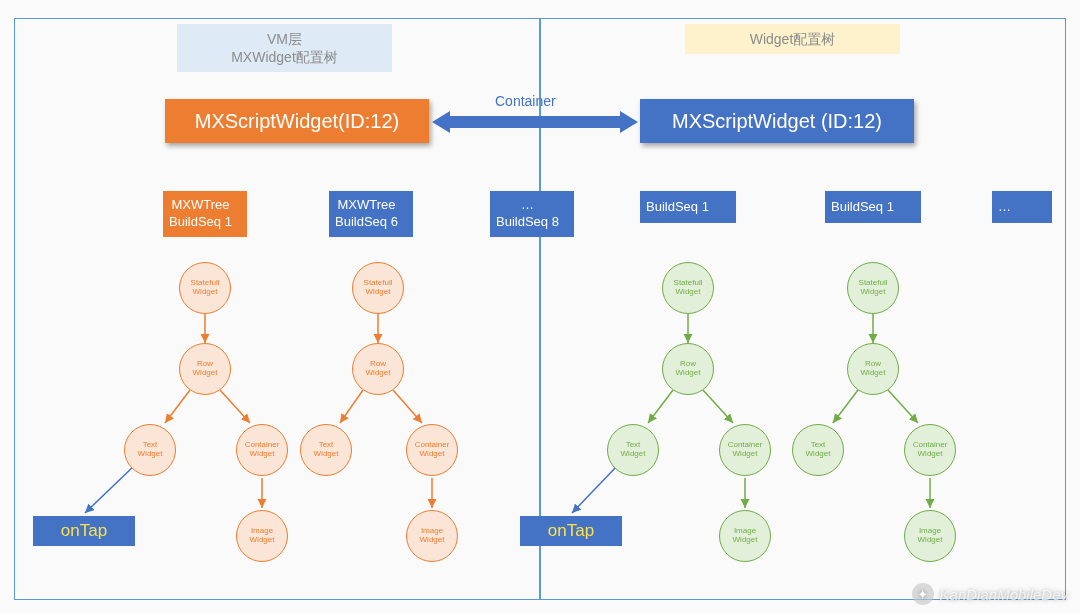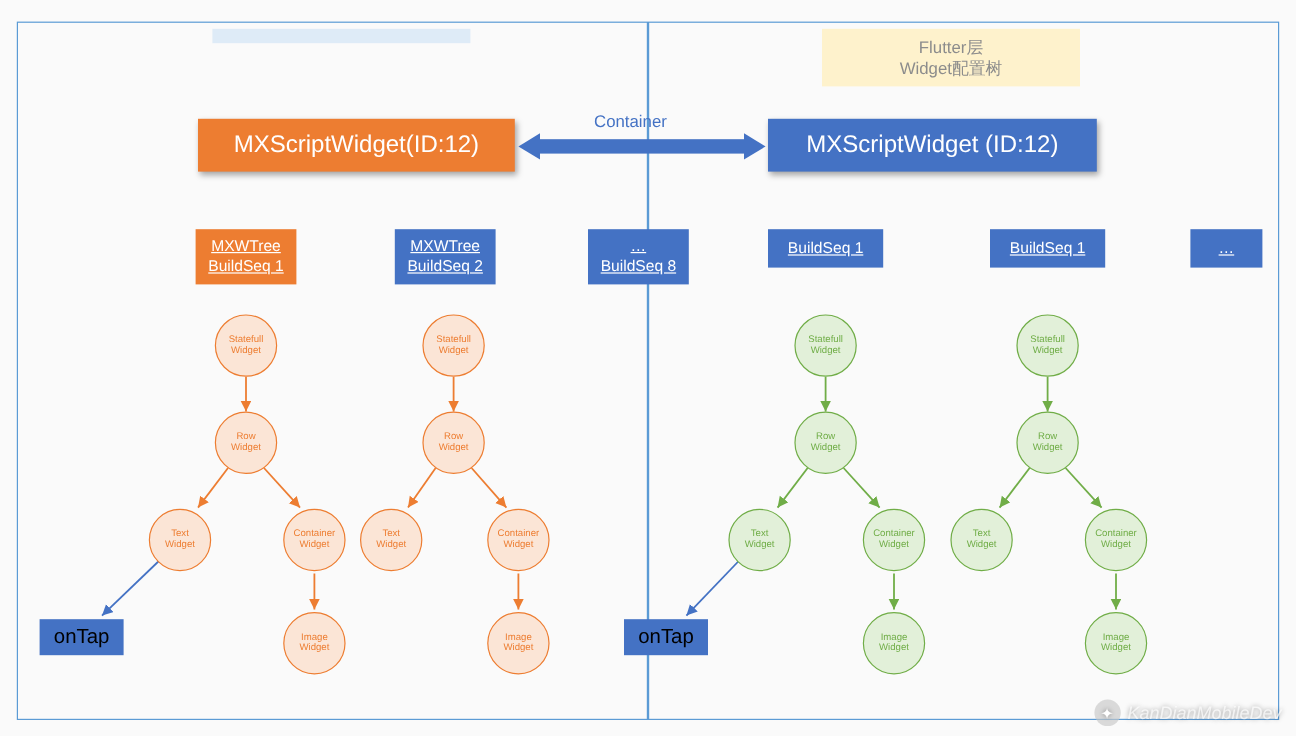--- a/index.html
+++ b/index.html
@@ -81,46 +81,44 @@
     border-top: 11px solid transparent;
     border-bottom: 11px solid transparent;
     border-left: 18px solid #4472c4;
   }
   .seqbox {
     position: absolute;
     color: #fff;
     font-size: 13px;
     display: flex;
     align-items: center;
-    justify-content: center;
     text-align: center;
     line-height: 1.3;
     padding: 12px 6px;
     background: #4472c4;
-    text-decoration: underline;
   }
   .seqbox.orange { background: #ed7d31; }
   .node {
     position: absolute;
     width: 52px; height: 52px;
     border-radius: 50%;
     display: flex; align-items: center; justify-content: center;
     text-align: center;
     font-size: 8px;
     line-height: 1.1;
   }
   .node.o { background: #fbe5d6; border: 1.5px solid #ed7d31; color: #ed7d31; }
   .node.g { background: #e2f0d9; border: 1.5px solid #70ad47; color: #70ad47; }
   .ontap {
     position: absolute;
     background: #4472c4;
-    color: #000000;
+    color: #fde047;
     font-size: 17px;
     display:flex; align-items:center; justify-content:center;
-    width: 70px; height: 30px;
+    width: 102px; height: 30px;
   }
   .watermark {
     position: absolute;
     right: 12px; bottom: 8px;
     color: rgba(255,255,255,0.7);
     font-size: 15px;
     font-style: italic;
     display: flex; align-items: center; gap: 6px;
     text-shadow: 0 0 4px rgba(0,0,0,0.4);
   }
@@ -132,41 +130,42 @@
   }
   svg.lines { position:absolute; left:0; top:0; pointer-events:none; }
 </style>
 </head>
 <body>
 
 <div class="panel left-panel"></div>
 <div class="panel right-panel"></div>
 
 <div class="hdr hdr-left">
+  <div>VM层</div>
+  <div>MXWidget配置树</div>
 </div>
 <div class="hdr hdr-right">
-  <div>Flutter层</div>
   <div>Widget配置树</div>
 </div>
 
 <div class="bigbox big-orange">MXScriptWidget(ID:12)</div>
 <div class="bigbox big-blue">MXScriptWidget (ID:12)</div>
 
 <div class="arrow-label">Container</div>
 <div class="thickarrow">
   <div class="head-l"></div>
     <div class="bar"></div>
     <div class="head-r"></div>
 </div>
 
 <div class="seqbox orange" style="left:163px; top:191px; width:84px; height:46px;">
   <div><span>MXWTree</span><br><span>BuildSeq 1</span></div>
 </div>
 <div class="seqbox" style="left:329px; top:191px; width:84px; height:46px;">
-  <div><span>MXWTree</span><br><span>BuildSeq 2</span></div>
+  <div><span>MXWTree</span><br><span>BuildSeq 6</span></div>
 </div>
 <div class="seqbox" style="left:490px; top:191px; width:84px; height:46px;">
   <div><span>…</span><br><span>BuildSeq 8</span></div>
 </div>
 <div class="seqbox" style="left:640px; top:191px; width:96px; height:32px;">BuildSeq 1</div>
 <div class="seqbox" style="left:825px; top:191px; width:96px; height:32px;">BuildSeq 1</div>
 <div class="seqbox" style="left:992px; top:191px; width:60px; height:32px;">…</div>
 
 <svg class="lines" width="1080" height="613">
   <defs>

